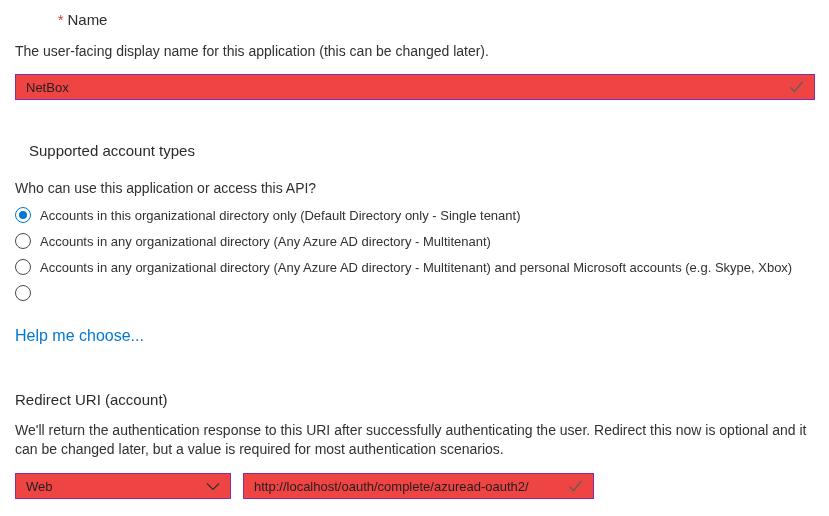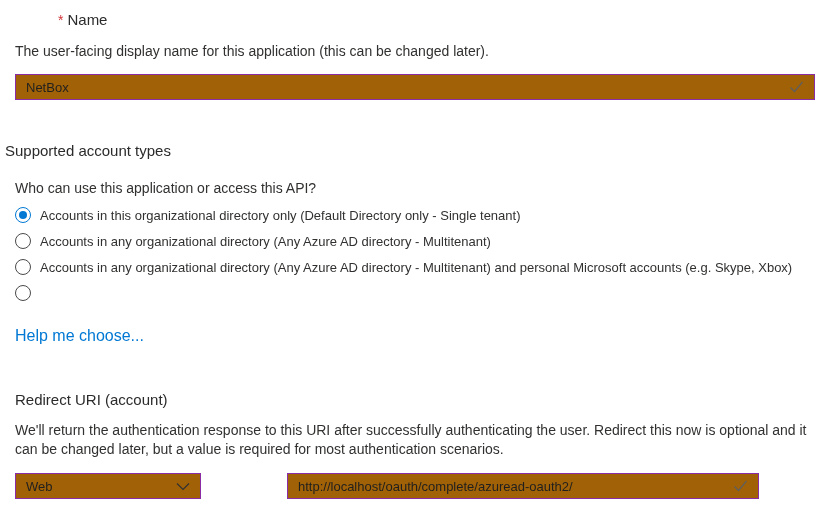--- a/index.html
+++ b/index.html
@@ -33,21 +33,21 @@
     font-size: 14px;
     font-weight: 400;
     color: #323130;
     line-height: 19px;
   }
 
   
   .field-box {
     box-sizing: border-box;
     border: 1px solid #8a2da5;
-    background: #a16207;
+    background: #ef4444;
     height: 26px;
     display: flex;
     align-items: center;
     padding: 0 10px;
   }
   .field-box input {
     border: none;
     outline: none;
     flex: 1 1 auto;
     font-family: "Liberation Sans", sans-serif;
@@ -128,21 +128,21 @@
 
 <div class="abs field-box" style="left:15px; top:74px; width:800px;">
   <input type="text" value="NetBox" style="">
   <span class="trailing-icon">
     <svg width="15" height="12" viewBox="0 0 15 12">
         <path d="M1.5 6.5 L5.5 10.5 L13.5 1" stroke="#605e5c" stroke-width="1.2" fill="none"></path>
       </svg>
   </span>
 </div>
 
-<div class="abs section-title" style="left:5px; top:141px;">Supported account types</div>
+<div class="abs section-title" style="left:29px; top:141px;">Supported account types</div>
 
 <div class="abs body-text" style="left:15px; top:179px;">Who can use this application or access this API?</div>
 
 <div class="abs" style="left:15px; top:202px;">
 
     <div class="radio-row">
       <span class="radio-circle selected"></span>
       <span class="radio-label">Accounts in this organizational directory only (Default Directory only - Single tenant)</span>
     </div>
 
@@ -160,29 +160,29 @@
       <span class="radio-circle"></span>
     </div>
   </div>
 
 <a class="abs link" style="left:15px; top:327px;">Help me choose...</a>
 
 <div class="abs section-title" style="left:15px; top:390px;">Redirect URI (account)</div>
 
 <div class="abs body-text" style="left:15px; top:421px; width:802px;">We'll return the authentication response to this URI after successfully authenticating the user. Redirect this now is optional and it can be changed later, but a value is required for most authentication scenarios.</div>
 
-<div class="abs field-box dropdown" style="left:15px; top:473px; width:186px;padding-left:10px;">
+<div class="abs field-box dropdown" style="left:15px; top:473px; width:216px;padding-left:10px;">
   <span class="dropdown-value">Web</span>
   <span class="trailing-icon">
     <svg width="14" height="9" viewBox="0 0 14 9">
         <path d="M1 1.5 L7 7.5 L13 1.5" stroke="#323130" stroke-width="1.2" fill="none"></path>
       </svg>
   </span>
 </div>
 
-<div class="abs field-box" style="left:243px; top:473px; width:472px;margin-left:44px;">
+<div class="abs field-box" style="left:243px; top:473px; width:351px;">
   <input type="text" value="http://localhost/oauth/complete/azuread-oauth2/" style="">
   <span class="trailing-icon">
     <svg width="15" height="12" viewBox="0 0 15 12">
         <path d="M1.5 6.5 L5.5 10.5 L13.5 1" stroke="#605e5c" stroke-width="1.2" fill="none"></path>
       </svg>
   </span>
 </div>
 
 </body></html>

